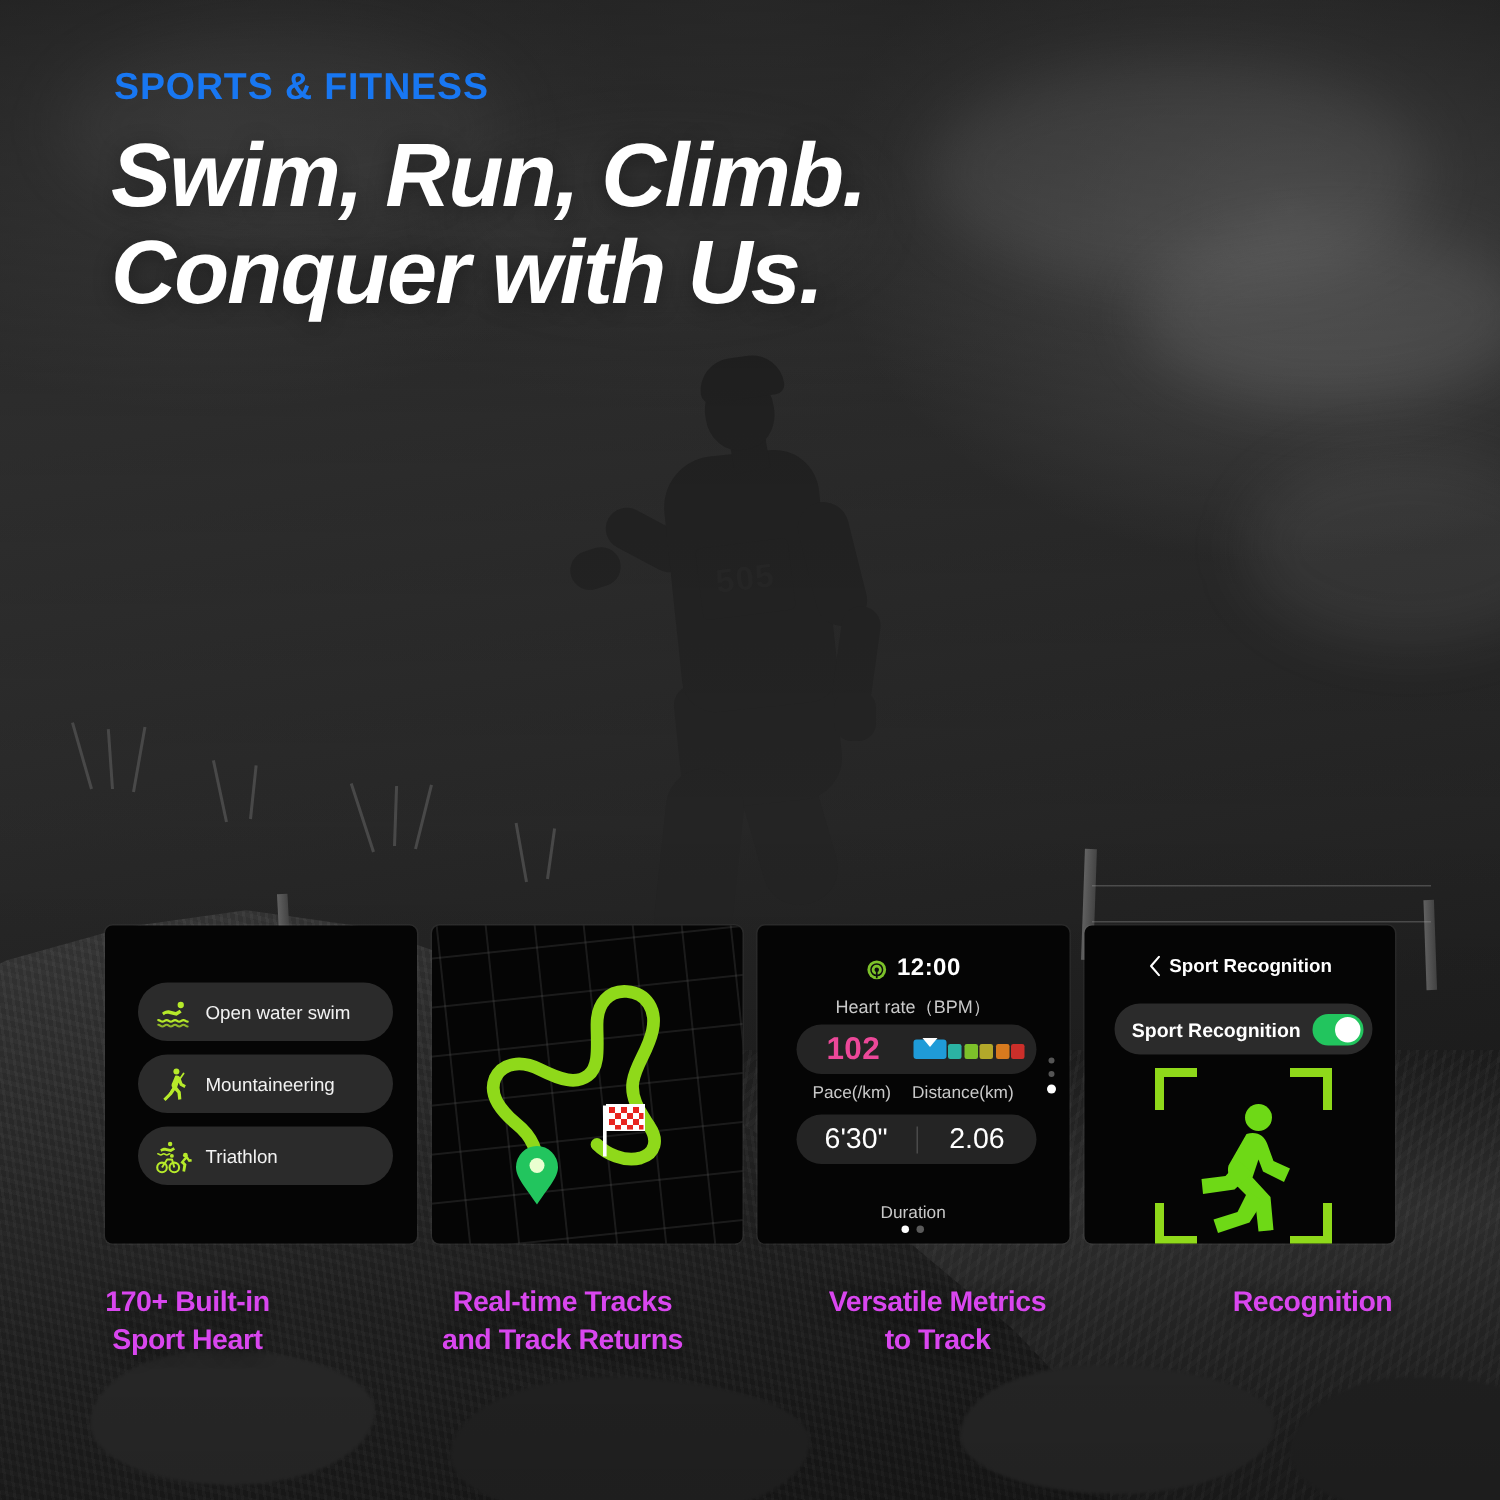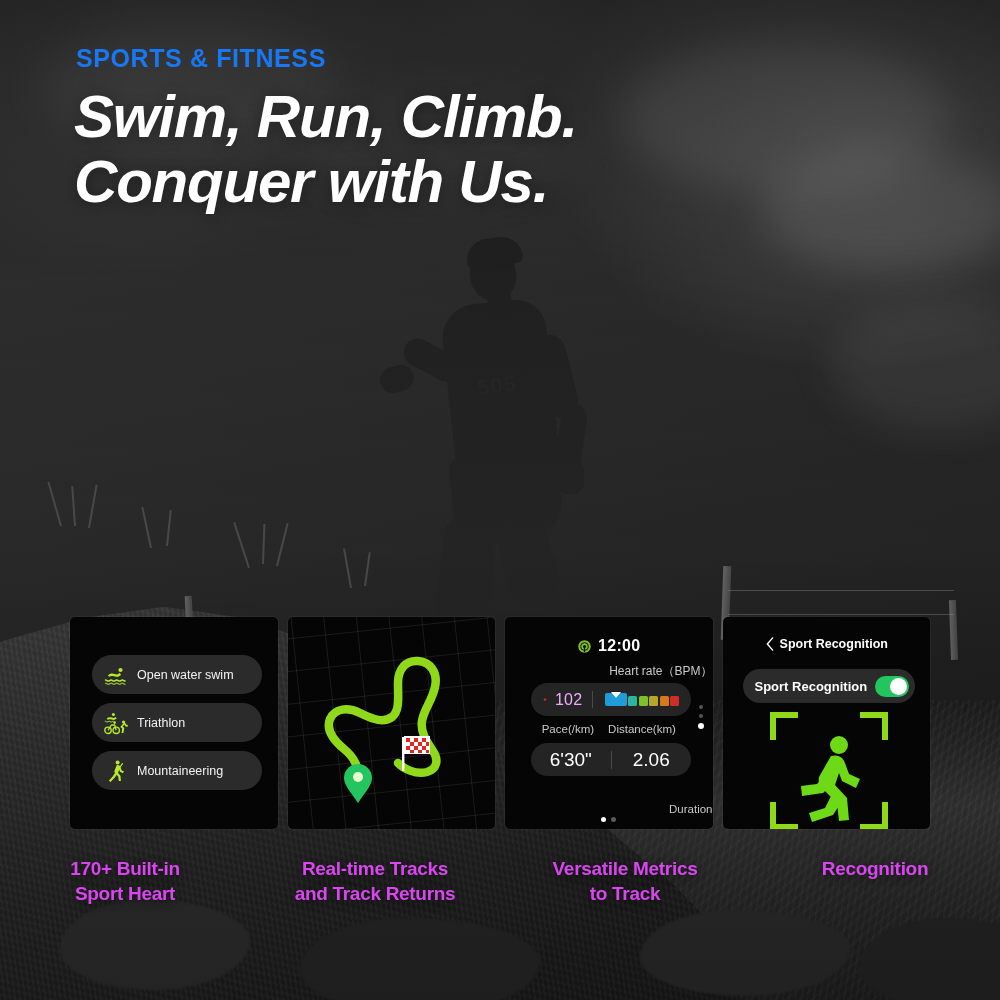--- a/index.html
+++ b/index.html
@@ -121,28 +121,28 @@
   .grid{position:absolute;inset:0;opacity:.30;
     background-image:
       linear-gradient(rgba(255,255,255,.30) 1px, transparent 1px),
       linear-gradient(90deg, rgba(255,255,255,.30) 1px, transparent 1px);
     background-size:26px 26px;background-position:6px 4px;
     transform:rotate(-6deg) scale(1.25);}
 
   
   .m-top{position:absolute;top:20px;left:0;width:100%;display:flex;align-items:center;justify-content:center;gap:6px;}
   .m-time{color:#fff;font-size:16px;font-weight:600;letter-spacing:.3px;}
-  .m-cap{position:absolute;width:100%;text-align:right;color:#c9c9c9;font-size:12px;}
+  .m-cap{position:absolute;width:100%;text-align:center;color:#c9c9c9;font-size:12px;}
   .hr-cap{top:46px;}
   .pill{
     position:absolute;background:#242424;border-radius:19px;height:33px;
     display:flex;align-items:center;box-sizing:border-box;
   }
   .hr-pill{top:66px;left:26px;width:160px;padding:0 12px;gap:8px;}
-  .hr-val{color:#f0abfc;font-size:16px;font-weight:400;letter-spacing:.2px;}
+  .hr-val{color:#ec4899;font-size:21px;font-weight:700;letter-spacing:.2px;}
   .hr-sep{width:1px;height:17px;background:#4a4a4a;margin-left:2px;}
   .zones{display:flex;align-items:flex-end;gap:1.5px;margin-left:4px;position:relative;}
   .zone{width:9px;height:10px;border-radius:1.5px;}
   .zone.big{width:22px;height:13px;border-radius:2px;position:relative;}
   .zmark{position:absolute;left:50%;top:-1px;transform:translateX(-50%);
     width:0;height:0;border-left:5px solid transparent;border-right:5px solid transparent;border-top:6px solid #fff;}
   .pd-cap{top:106px;display:flex;justify-content:center;gap:14px;}
   .pd-cap span{color:#c9c9c9;font-size:11.5px;}
   .pd-pill{top:126px;left:26px;width:160px;}
   .pd-pill .pv{flex:1;text-align:center;color:#fff;font-size:19px;font-weight:500;}
@@ -253,41 +253,41 @@
             <circle cx="16.5" cy="7" r="2.1" fill="#b6ea2a"></circle>
             <path d="M4 12.2c1.6-1.3 3.4-1.9 5.2-1.5l4 .9 2.6-1.5 1.3 1.9-3.4 2.1-5-1.1c-1.3-.3-2.5 0-3.6.8z" fill="#b6ea2a"></path>
             <path d="M1.5 17c1.4 0 1.4 1.1 2.8 1.1S5.7 17 7.1 17s1.4 1.1 2.8 1.1S11.3 17 12.7 17s1.4 1.1 2.8 1.1S16.9 17 18.3 17s1.4 1.1 2.8 1.1" fill="none" stroke="#b6ea2a" stroke-width="1.5" stroke-linecap="round"></path>
             <path d="M1.5 20.2c1.4 0 1.4 1.1 2.8 1.1s1.4-1.1 2.8-1.1 1.4 1.1 2.8 1.1 1.4-1.1 2.8-1.1 1.4 1.1 2.8 1.1 1.4-1.1 2.8-1.1 1.4 1.1 2.8 1.1" fill="none" stroke="#b6ea2a" stroke-width="1.3" stroke-linecap="round" opacity=".75"></path>
           </svg>
           <span class="mode-label">Open water swim</span>
         </div>
 
         <div class="mode">
           <svg class="mode-ico" viewBox="0 0 24 24">
+            <circle cx="13.6" cy="3.4" r="2" fill="#b6ea2a"></circle>
+            <path d="M12.8 6.1c1.8-.4 3.1.3 3.6 1.8l1.2 3.3 2.3 1.3-.9 1.8-3.1-1.6-.8-2.1-1 3.3 2.4 2.9.4 5.1-2.1.2-.5-4.4-3.3-3.6c-.6-.7-.8-1.5-.5-2.4z" fill="#b6ea2a"></path>
+            <path d="m11.4 13.4-2.6 4.2-3.9 3.9 1.4 1.5 4.4-4.3 2.2-3.3z" fill="#b6ea2a"></path>
+            <path d="M18.4 4.6 6.6 21.8" stroke="#b6ea2a" stroke-width="1.2" fill="none" stroke-linecap="round"></path>
+          </svg>
+          <span class="mode-label">Mountaineering</span>
+        </div>
+
+        <div class="mode">
+          <svg class="mode-ico" viewBox="0 0 24 24">
             <circle cx="9.4" cy="3.6" r="1.5" fill="#b6ea2a"></circle>
             <path d="M2.8 7.3c1.2-.9 2.6-1.3 3.9-1l3 .7 2-1.1 1 1.5-2.7 1.6-3.7-.8c-1-.2-1.9 0-2.7.6z" fill="#b6ea2a"></path>
             <path d="M1.2 10.2c1 0 1 .8 2 .8s1-.8 2-.8 1 .8 2 .8 1-.8 2-.8" fill="none" stroke="#b6ea2a" stroke-width="1" stroke-linecap="round"></path>
             <circle cx="4" cy="19.3" r="3.2" fill="none" stroke="#b6ea2a" stroke-width="1.4"></circle>
             <circle cx="12.2" cy="19.3" r="3.2" fill="none" stroke="#b6ea2a" stroke-width="1.4"></circle>
             <path d="M4 19.3 7.4 14h3.3l1.5 5.3" fill="none" stroke="#b6ea2a" stroke-width="1.3" stroke-linejoin="round"></path>
             <circle cx="10.6" cy="11.6" r="1.3" fill="#b6ea2a"></circle>
             <circle cx="19.6" cy="11.1" r="1.6" fill="#b6ea2a"></circle>
             <path d="M18.6 13.2 16.3 16l1.9 1.6-.6 4.3 1.8.2.9-5-1.6-1.6 1.7-1.9 1.4 2.1 2.1-.3-.3-1.7-1.2.1-1.7-2.5z" fill="#b6ea2a"></path>
           </svg>
           <span class="mode-label">Triathlon</span>
-        </div>
-
-        <div class="mode">
-          <svg class="mode-ico" viewBox="0 0 24 24">
-            <circle cx="13.6" cy="3.4" r="2" fill="#b6ea2a"></circle>
-            <path d="M12.8 6.1c1.8-.4 3.1.3 3.6 1.8l1.2 3.3 2.3 1.3-.9 1.8-3.1-1.6-.8-2.1-1 3.3 2.4 2.9.4 5.1-2.1.2-.5-4.4-3.3-3.6c-.6-.7-.8-1.5-.5-2.4z" fill="#b6ea2a"></path>
-            <path d="m11.4 13.4-2.6 4.2-3.9 3.9 1.4 1.5 4.4-4.3 2.2-3.3z" fill="#b6ea2a"></path>
-            <path d="M18.4 4.6 6.6 21.8" stroke="#b6ea2a" stroke-width="1.2" fill="none" stroke-linecap="round"></path>
-          </svg>
-          <span class="mode-label">Mountaineering</span>
         </div>
 
       </div>
     </div>
 
     <div class="card">
       <div class="map">
         <div class="grid"></div>
         <svg viewBox="0 0 212 212" width="212" height="212" style="position:absolute;inset:0;">
           <path d="M70 168 C 72 150, 66 140, 56 132 C 44 122, 38 112, 42 102 C 47 91, 60 90, 72 96 C 86 103, 96 106, 104 100 C 112 94, 110 80, 110 66 C 110 52, 118 43, 130 44 C 143 45, 150 56, 147 70 C 144 84, 136 92, 134 104 C 132 116, 140 126, 145 134 C 151 143, 149 152, 139 155 C 128 158, 116 152, 110 146" fill="none" stroke="#8fd91a" stroke-width="8.5" stroke-linecap="round" stroke-linejoin="round"></path>

